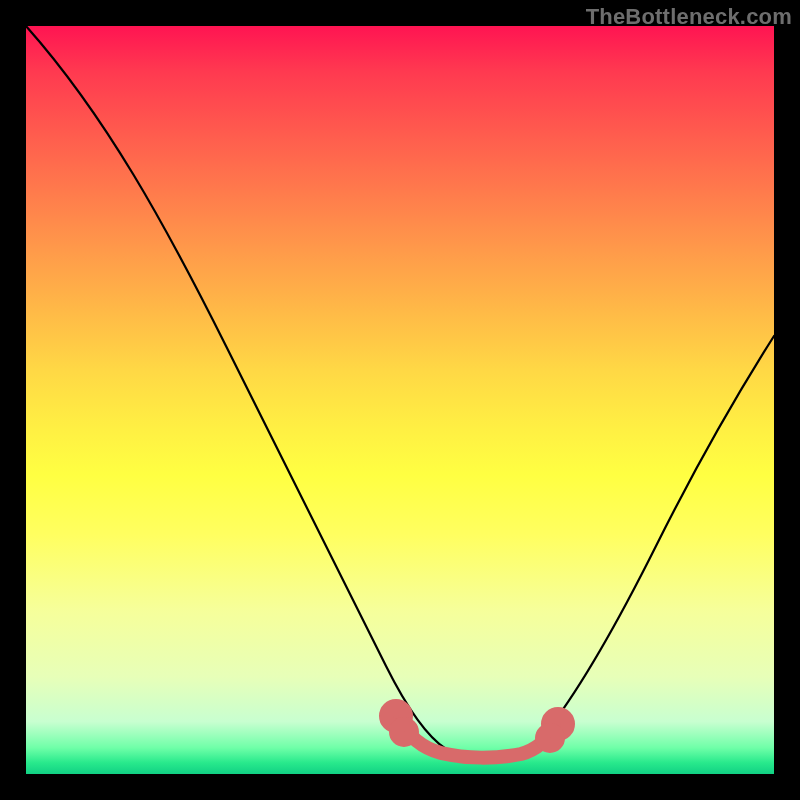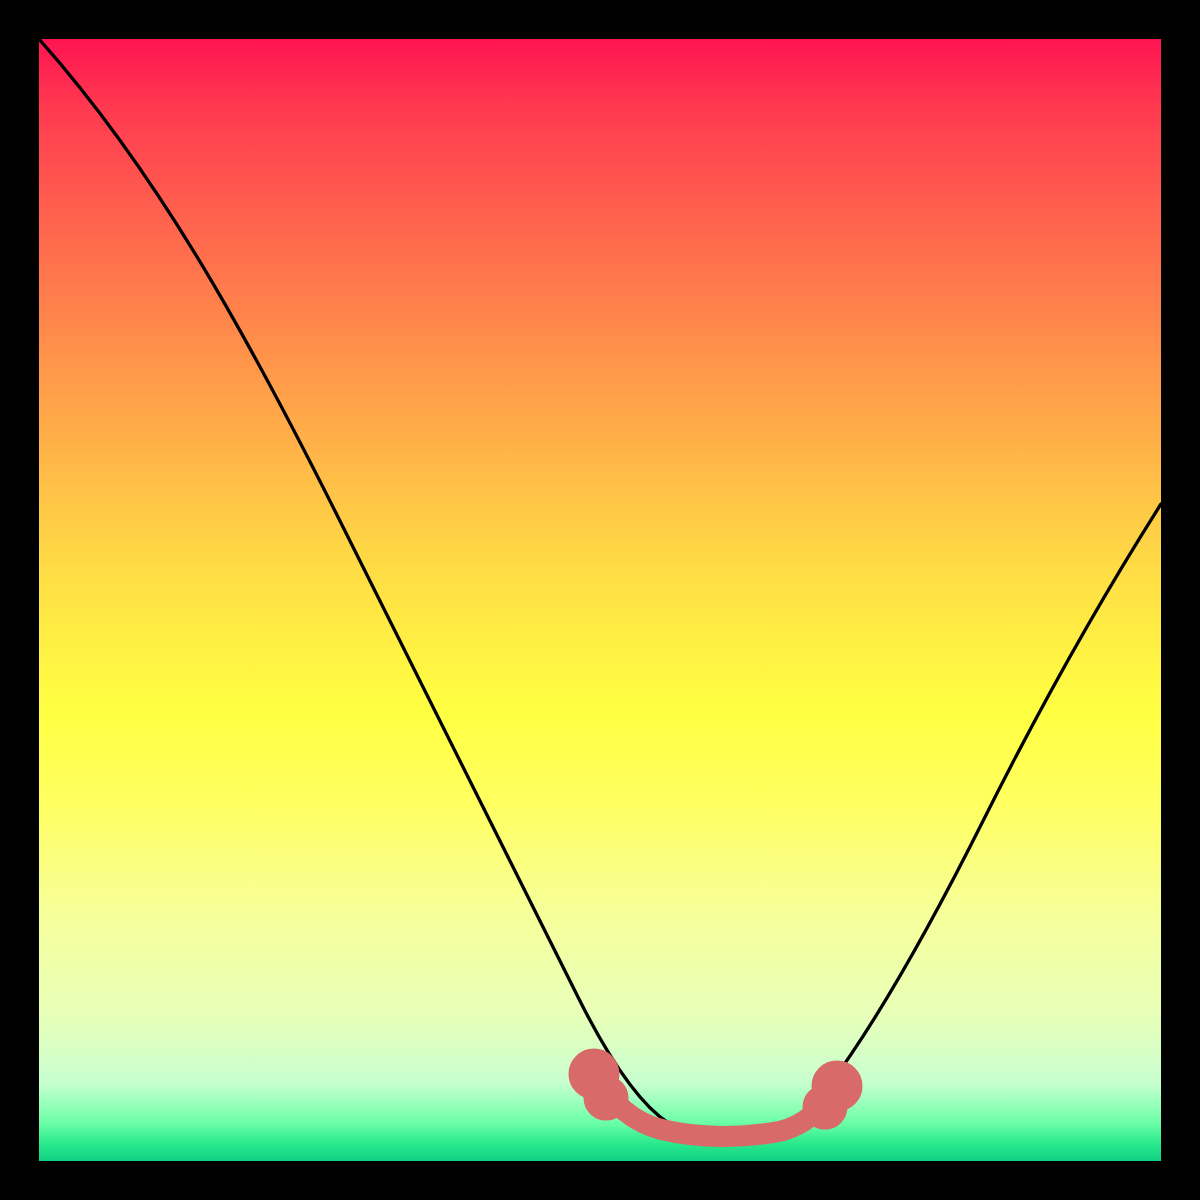--- a/index.html
+++ b/index.html
@@ -60,20 +60,21 @@
     top: 0;
     left: 0;
     width: 748px;
     height: 748px;
   }
 </style>
 </head>
 <body>
 
 <div class="frame">
+  <div class="watermark">TheBottleneck.com</div>
 
   <div class="plot">
     <svg class="curves" viewBox="0 0 748 748" preserveAspectRatio="none">
       <path fill="none" stroke="#000" stroke-width="2.2" stroke-linecap="round" d="M 0 0
                C 80 90, 140 200, 200 320
                C 260 440, 320 560, 360 640
                C 380 680, 400 710, 420 723
                C 435 730, 455 732, 475 730
                C 495 728, 510 720, 525 700
                C 555 660, 590 600, 630 520

